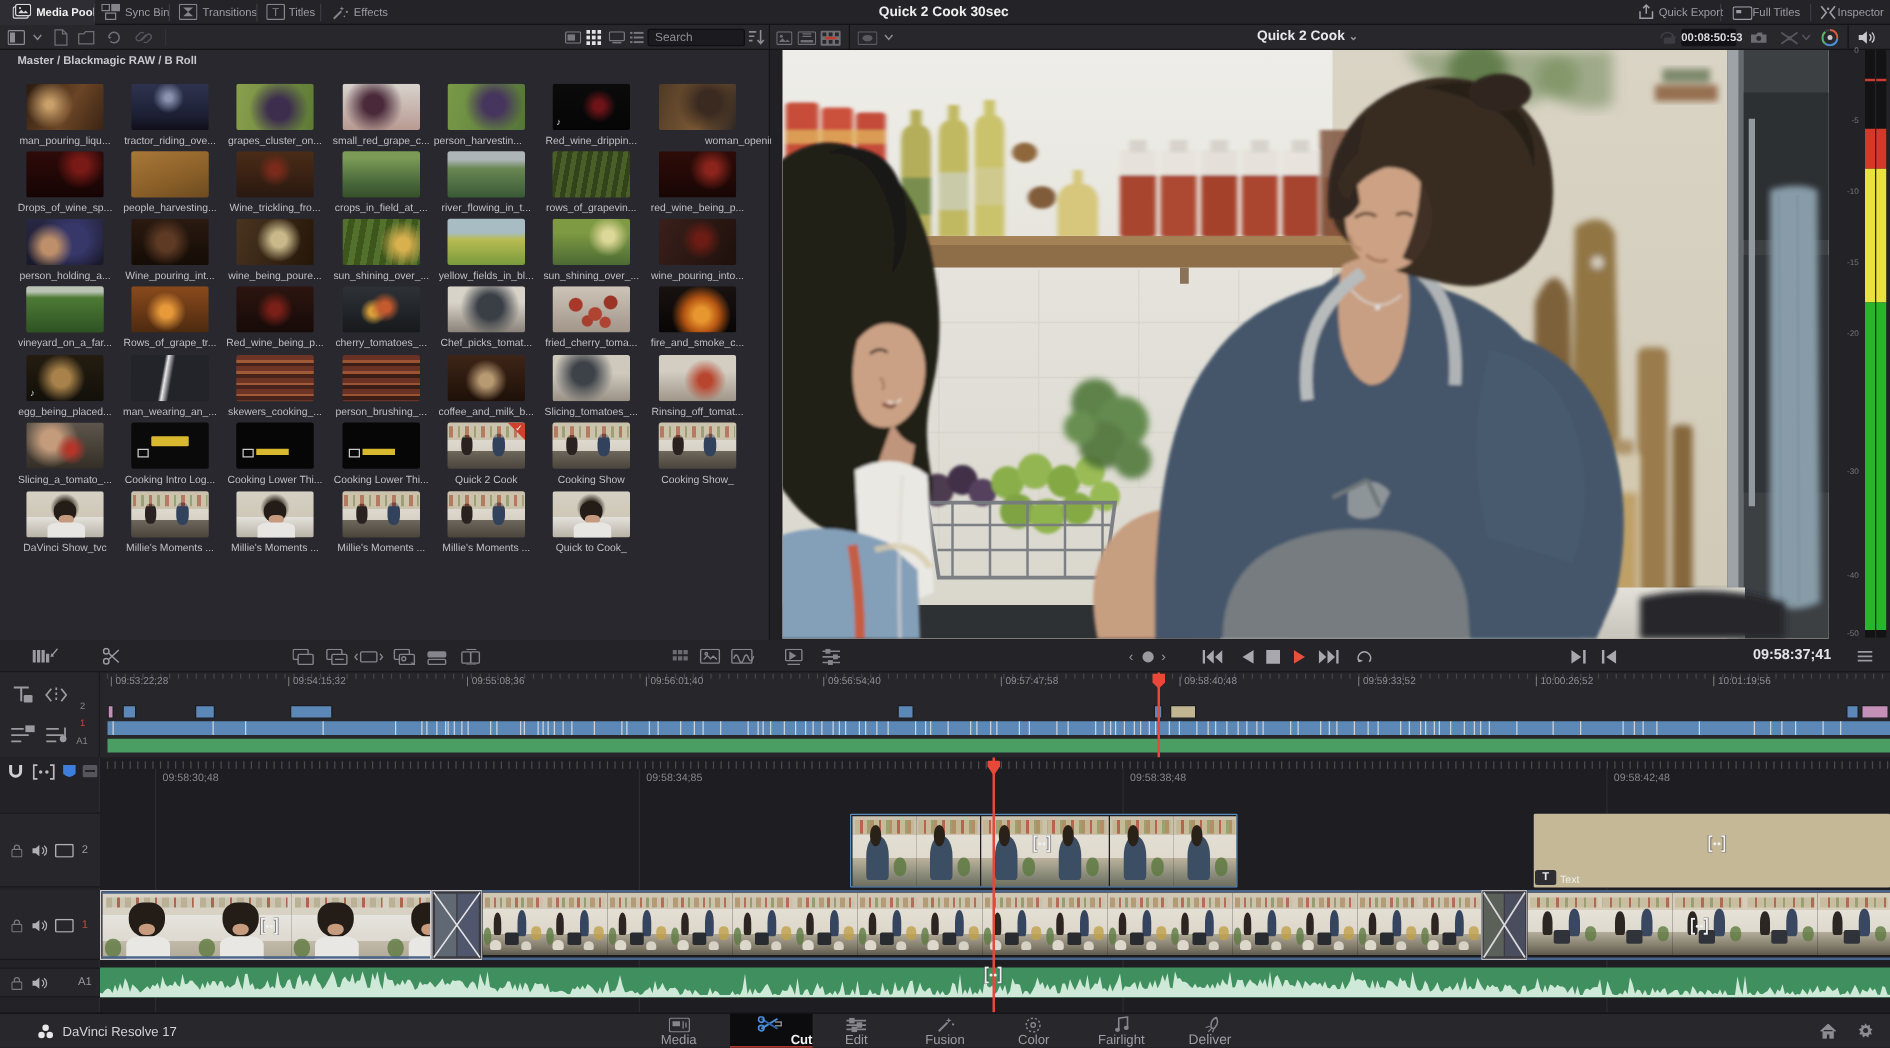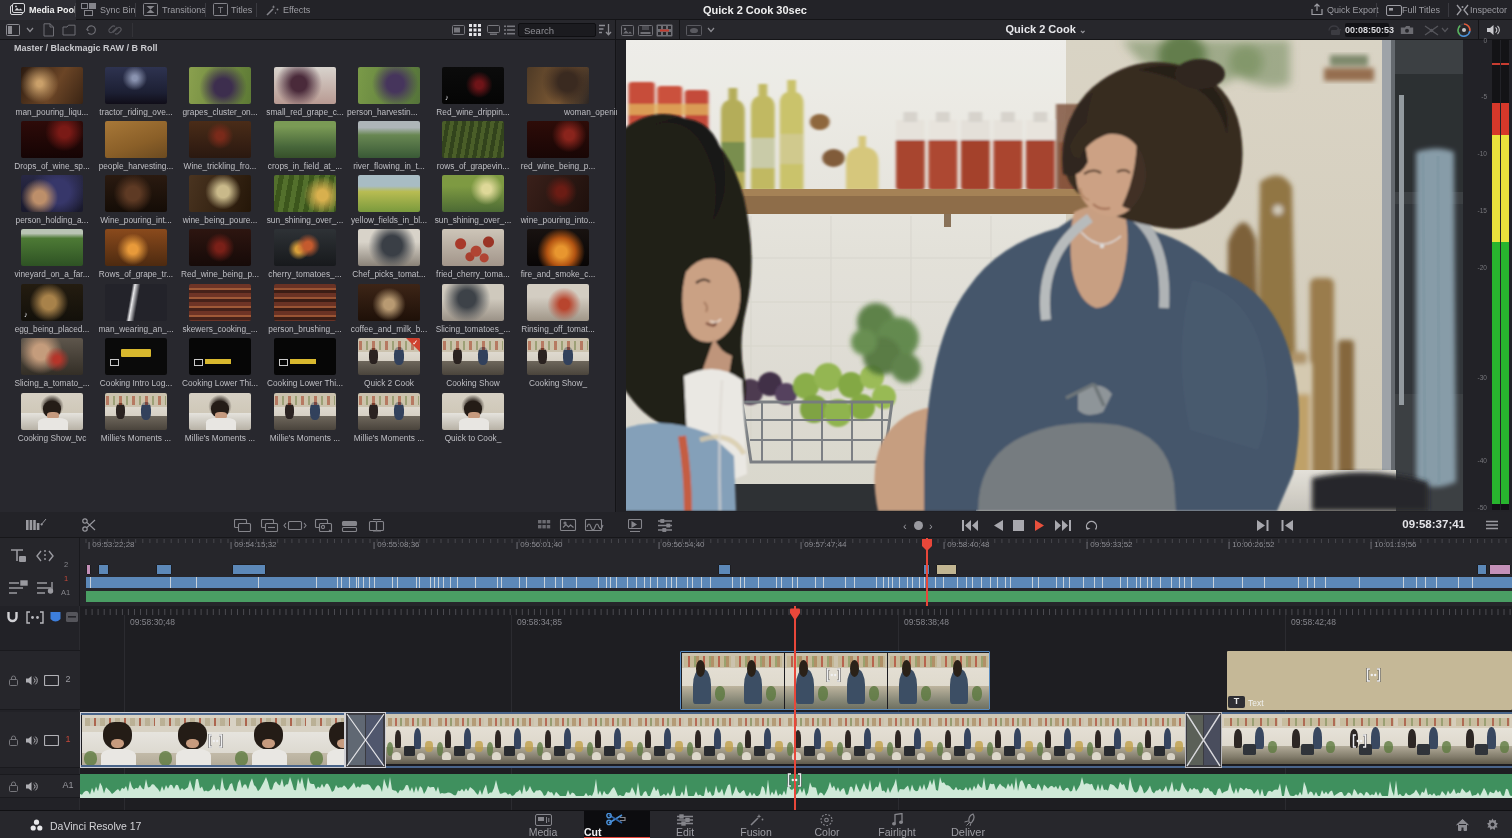--- a/index.html
+++ b/index.html
@@ -311,21 +311,21 @@
         <i style="position:absolute;left:18%;top:28%;width:9px;height:16px;background:#2a2220;border-radius:40%"></i>
         <i style="position:absolute;left:58%;top:24%;width:10px;height:18px;background:#32415c;border-radius:40%"></i>
         <i style="position:absolute;left:2%;top:8%;width:96%;height:9px;background:repeating-linear-gradient(90deg,#a8492f 0 3px,#ccc3a8 3px 7px,#7e8a52 7px 9px,#ccc3a8 9px 13px);opacity:.6"></i>
       </div>
       <div class="abs" style="left:516px;top:338px;width:84px;text-align:center;font-size:8.3px;color:#bfbfc4;white-space:nowrap;overflow:hidden;">Cooking Show_</div>
     <div class="abs" style="left:21px;top:353px;width:62px;height:37px;border-radius:2px;overflow:hidden;background:radial-gradient(circle at 50% 36%, #241c16 13%, transparent 30%),linear-gradient(#d6d0c4 0%,#cfc8b8 55%,#e4e2dc 55%,#b8b2a6 100%);">
         <i style="position:absolute;left:36%;top:22%;width:18px;height:17px;background:#241c16;border-radius:45% 45% 52% 52%"></i>
         <i style="position:absolute;left:42%;top:52%;width:12px;height:7px;background:#c59a7e;border-radius:40%"></i>
         <i style="position:absolute;left:28%;top:68%;width:30px;height:14px;background:#e8e6e2;border-radius:30% 30% 0 0"></i>
       </div>
-      <div class="abs" style="left:10px;top:393px;width:84px;text-align:center;font-size:8.3px;color:#bfbfc4;white-space:nowrap;overflow:hidden;">Cooking Show_tvc</div>
+      <div class="abs" style="left:10px;top:393px;width:84px;text-align:center;font-size:8.3px;color:#bfbfc4;white-space:nowrap;overflow:hidden;">DaVinci Show_tvc</div>
     <div class="abs" style="left:105px;top:353px;width:62px;height:37px;border-radius:2px;overflow:hidden;background:linear-gradient(#cbc2ae 0%,#cbc2ae 38%,#ded9cf 38%,#d6d0c4 62%,#6e675c 62%,#4a443c 100%);">
         <i style="position:absolute;left:18%;top:28%;width:9px;height:16px;background:#2a2220;border-radius:40%"></i>
         <i style="position:absolute;left:58%;top:24%;width:10px;height:18px;background:#32415c;border-radius:40%"></i>
         <i style="position:absolute;left:2%;top:8%;width:96%;height:9px;background:repeating-linear-gradient(90deg,#a8492f 0 3px,#ccc3a8 3px 7px,#7e8a52 7px 9px,#ccc3a8 9px 13px);opacity:.6"></i>
       </div>
       <div class="abs" style="left:94px;top:393px;width:84px;text-align:center;font-size:8.3px;color:#bfbfc4;white-space:nowrap;overflow:hidden;">Millie's Moments ...</div>
     <div class="abs" style="left:189px;top:353px;width:62px;height:37px;border-radius:2px;overflow:hidden;background:radial-gradient(circle at 50% 36%, #241c16 13%, transparent 30%),linear-gradient(#d6d0c4 0%,#cfc8b8 55%,#e4e2dc 55%,#b8b2a6 100%);">
         <i style="position:absolute;left:36%;top:22%;width:18px;height:17px;background:#241c16;border-radius:45% 45% 52% 52%"></i>
         <i style="position:absolute;left:42%;top:52%;width:12px;height:7px;background:#c59a7e;border-radius:40%"></i>
         <i style="position:absolute;left:28%;top:68%;width:30px;height:14px;background:#e8e6e2;border-radius:30% 30% 0 0"></i>
@@ -682,21 +682,21 @@
 
   <div class="abs" id="overview" style="left:0;top:538px;width:1512px;height:68px;background:#26262b;">
     <svg class="abs" style="left:0;top:0;" width="1512" height="14" viewBox="0 0 1512 14">
         <path d="M86.0 1 V5 M93.1 1 V5 M100.2 1 V5 M107.3 1 V5 M114.4 1 V5 M121.5 1 V5 M128.6 1 V5 M135.7 1 V5 M142.8 1 V5 M149.9 1 V5 M157.0 1 V5 M164.1 1 V5 M171.2 1 V5 M178.3 1 V5 M185.4 1 V5 M192.5 1 V5 M199.6 1 V5 M206.7 1 V5 M213.8 1 V5 M220.9 1 V5 M228.0 1 V5 M235.1 1 V5 M242.2 1 V5 M249.3 1 V5 M256.4 1 V5 M263.5 1 V5 M270.6 1 V5 M277.7 1 V5 M284.8 1 V5 M291.9 1 V5 M299.0 1 V5 M306.1 1 V5 M313.2 1 V5 M320.3 1 V5 M327.4 1 V5 M334.5 1 V5 M341.6 1 V5 M348.7 1 V5 M355.8 1 V5 M362.9 1 V5 M370.0 1 V5 M377.1 1 V5 M384.2 1 V5 M391.3 1 V5 M398.4 1 V5 M405.5 1 V5 M412.6 1 V5 M419.7 1 V5 M426.8 1 V5 M433.9 1 V5 M441.0 1 V5 M448.1 1 V5 M455.2 1 V5 M462.3 1 V5 M469.4 1 V5 M476.5 1 V5 M483.6 1 V5 M490.7 1 V5 M497.8 1 V5 M504.9 1 V5 M512.0 1 V5 M519.1 1 V5 M526.2 1 V5 M533.3 1 V5 M540.4 1 V5 M547.5 1 V5 M554.6 1 V5 M561.7 1 V5 M568.8 1 V5 M575.9 1 V5 M583.0 1 V5 M590.1 1 V5 M597.2 1 V5 M604.3 1 V5 M611.4 1 V5 M618.5 1 V5 M625.6 1 V5 M632.7 1 V5 M639.8 1 V5 M646.9 1 V5 M654.0 1 V5 M661.1 1 V5 M668.2 1 V5 M675.3 1 V5 M682.4 1 V5 M689.5 1 V5 M696.6 1 V5 M703.7 1 V5 M710.8 1 V5 M717.9 1 V5 M725.0 1 V5 M732.1 1 V5 M739.2 1 V5 M746.3 1 V5 M753.4 1 V5 M760.5 1 V5 M767.6 1 V5 M774.7 1 V5 M781.8 1 V5 M788.9 1 V5 M796.0 1 V5 M803.1 1 V5 M810.2 1 V5 M817.3 1 V5 M824.4 1 V5 M831.5 1 V5 M838.6 1 V5 M845.7 1 V5 M852.8 1 V5 M859.9 1 V5 M867.0 1 V5 M874.1 1 V5 M881.2 1 V5 M888.3 1 V5 M895.4 1 V5 M902.5 1 V5 M909.6 1 V5 M916.7 1 V5 M923.8 1 V5 M930.9 1 V5 M938.0 1 V5 M945.1 1 V5 M952.2 1 V5 M959.3 1 V5 M966.4 1 V5 M973.5 1 V5 M980.6 1 V5 M987.7 1 V5 M994.8 1 V5 M1001.9 1 V5 M1009.0 1 V5 M1016.1 1 V5 M1023.2 1 V5 M1030.3 1 V5 M1037.4 1 V5 M1044.5 1 V5 M1051.6 1 V5 M1058.7 1 V5 M1065.8 1 V5 M1072.9 1 V5 M1080.0 1 V5 M1087.1 1 V5 M1094.2 1 V5 M1101.3 1 V5 M1108.4 1 V5 M1115.5 1 V5 M1122.6 1 V5 M1129.7 1 V5 M1136.8 1 V5 M1143.9 1 V5 M1151.0 1 V5 M1158.1 1 V5 M1165.2 1 V5 M1172.3 1 V5 M1179.4 1 V5 M1186.5 1 V5 M1193.6 1 V5 M1200.7 1 V5 M1207.8 1 V5 M1214.9 1 V5 M1222.0 1 V5 M1229.1 1 V5 M1236.2 1 V5 M1243.3 1 V5 M1250.4 1 V5 M1257.5 1 V5 M1264.6 1 V5 M1271.7 1 V5 M1278.8 1 V5 M1285.9 1 V5 M1293.0 1 V5 M1300.1 1 V5 M1307.2 1 V5 M1314.3 1 V5 M1321.4 1 V5 M1328.5 1 V5 M1335.6 1 V5 M1342.7 1 V5 M1349.8 1 V5 M1356.9 1 V5 M1364.0 1 V5 M1371.1 1 V5 M1378.2 1 V5 M1385.3 1 V5 M1392.4 1 V5 M1399.5 1 V5 M1406.6 1 V5 M1413.7 1 V5 M1420.8 1 V5 M1427.9 1 V5 M1435.0 1 V5 M1442.1 1 V5 M1449.2 1 V5 M1456.3 1 V5 M1463.4 1 V5 M1470.5 1 V5 M1477.6 1 V5 M1484.7 1 V5 M1491.8 1 V5 M1498.9 1 V5 M1506.0 1 V5" stroke="#46464c" stroke-width="1"></path>
       </svg>
     <div class="abs" style="left:88px;top:2px;font-size:8px;color:#8e8e94;white-space:nowrap;">| 09:53:22;28</div>
     <div class="abs" style="left:230px;top:2px;font-size:8px;color:#8e8e94;white-space:nowrap;">| 09:54:15;32</div>
     <div class="abs" style="left:373px;top:2px;font-size:8px;color:#8e8e94;white-space:nowrap;">| 09:55:08;36</div>
     <div class="abs" style="left:516px;top:2px;font-size:8px;color:#8e8e94;white-space:nowrap;">| 09:56:01;40</div>
     <div class="abs" style="left:658px;top:2px;font-size:8px;color:#8e8e94;white-space:nowrap;">| 09:56:54;40</div>
-    <div class="abs" style="left:800px;top:2px;font-size:8px;color:#8e8e94;white-space:nowrap;">| 09:57:47;44</div>
+    <div class="abs" style="left:800px;top:2px;font-size:8px;color:#8e8e94;white-space:nowrap;">| 09:57:47;58</div>
     <div class="abs" style="left:943px;top:2px;font-size:8px;color:#8e8e94;white-space:nowrap;">| 09:58:40;48</div>
     <div class="abs" style="left:1086px;top:2px;font-size:8px;color:#8e8e94;white-space:nowrap;">| 09:59:33;52</div>
     <div class="abs" style="left:1228px;top:2px;font-size:8px;color:#8e8e94;white-space:nowrap;">| 10:00:26;52</div>
     <div class="abs" style="left:1370px;top:2px;font-size:8px;color:#8e8e94;white-space:nowrap;">| 10:01:19;56</div>
     <div class="abs" style="left:86px;top:26px;width:5px;height:11px;background:#c490b8;border:1px solid #1d1d21;border-radius:1px;"></div>
     <div class="abs" style="left:98px;top:26px;width:11px;height:11px;background:#5c88b8;border:1px solid #1d1d21;border-radius:1px;"></div>
     <div class="abs" style="left:156px;top:26px;width:16px;height:11px;background:#5c88b8;border:1px solid #1d1d21;border-radius:1px;"></div>
     <div class="abs" style="left:232px;top:26px;width:34px;height:11px;background:#5c88b8;border:1px solid #1d1d21;border-radius:1px;"></div>
     <div class="abs" style="left:718px;top:26px;width:13px;height:11px;background:#5c88b8;border:1px solid #1d1d21;border-radius:1px;"></div>
     <div class="abs" style="left:923px;top:26px;width:7px;height:11px;background:#5c88b8;border:1px solid #1d1d21;border-radius:1px;"></div>
@@ -1258,21 +1258,21 @@
         <path d="M11.5 3 v6 M13.8 4 v4" stroke="#85858b"></path>
       </svg>
     <div class="abs" style="left:513px;top:15px;width:60px;text-align:center;font-size:10.5px;color:#9d9da3;">Media</div>
     <svg class="abs" style="left:606px;top:2px;" width="20" height="13" viewBox="0 0 20 13">
       <path d="M3 10 L16 2" stroke="#4a90d9" stroke-width="1.6"></path>
       <path d="M3 2 L16 10" stroke="#2e64a8" stroke-width="1.6"></path>
       <circle cx="3" cy="2.6" r="2.2" fill="none" stroke="#4a90d9" stroke-width="1.4"></circle>
       <circle cx="3" cy="9.4" r="2.2" fill="none" stroke="#4a90d9" stroke-width="1.4"></circle>
       <path d="M14 4.5 L19 4.5 L19 7.5 L14 7.5" fill="none" stroke="#85858b" stroke-width="1.2"></path>
     </svg>
-    <div class="abs" style="left:584px;top:15px;width:66px;text-align:left;font-size:10.5px;color:#f2f2f4;font-weight:bold;">Cut</div>
+    <div class="abs" style="left:584px;top:15px;width:66px;text-align:right;font-size:10.5px;color:#f2f2f4;font-weight:bold;">Cut</div>
     <svg class="abs" style="left:677px;top:3px;" width="16" height="12" viewBox="0 0 16 12">
         <g stroke="#85858b" stroke-width="1.4">
           <path d="M0 2.5 h16 M0 6 h16 M0 9.5 h16"></path>
           <rect x="3" y="1" width="3" height="3" fill="#85858b"></rect>
           <rect x="9" y="4.5" width="3" height="3" fill="#85858b"></rect>
           <rect x="5" y="8" width="3" height="3" fill="#85858b"></rect>
         </g>
       </svg>
     <div class="abs" style="left:655px;top:15px;width:60px;text-align:center;font-size:10.5px;color:#9d9da3;">Edit</div>
     <svg class="abs" style="left:749px;top:2px;" width="15" height="13" viewBox="0 0 15 13">

